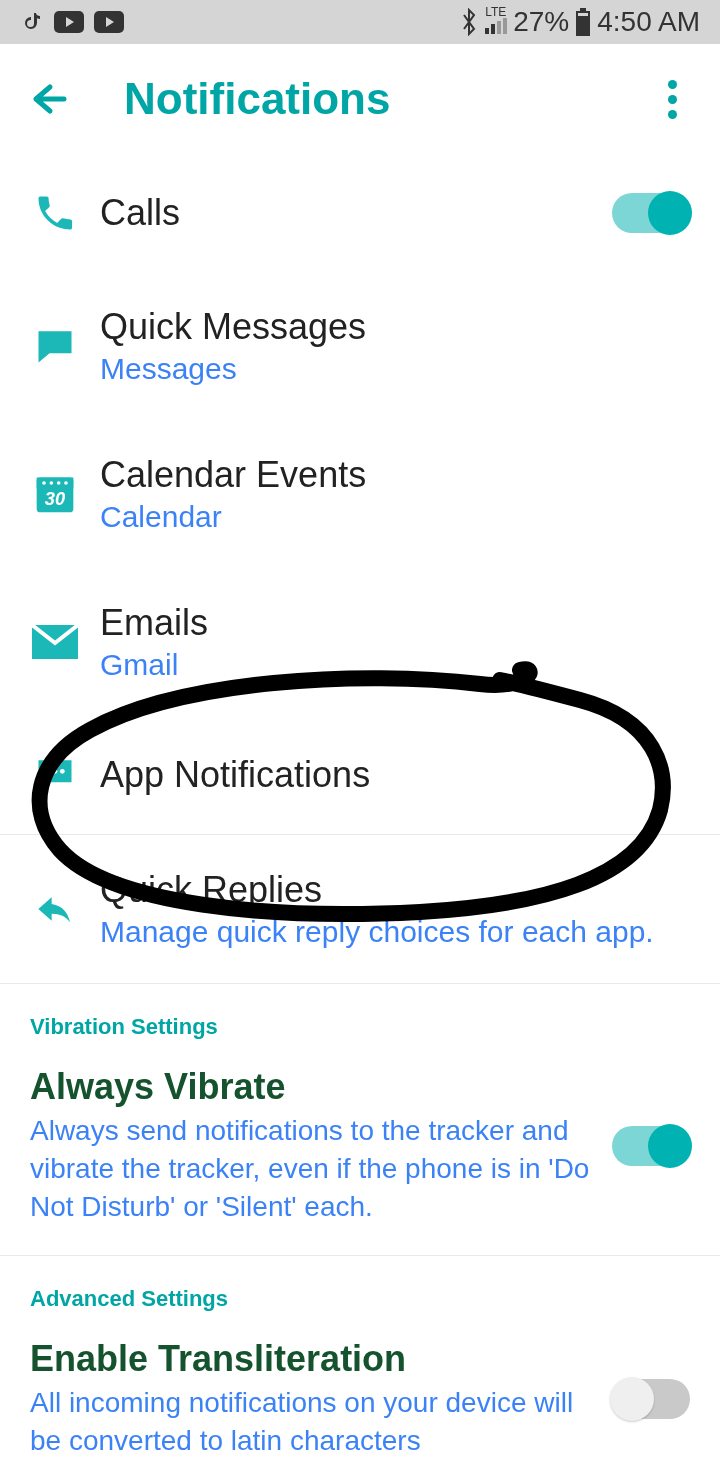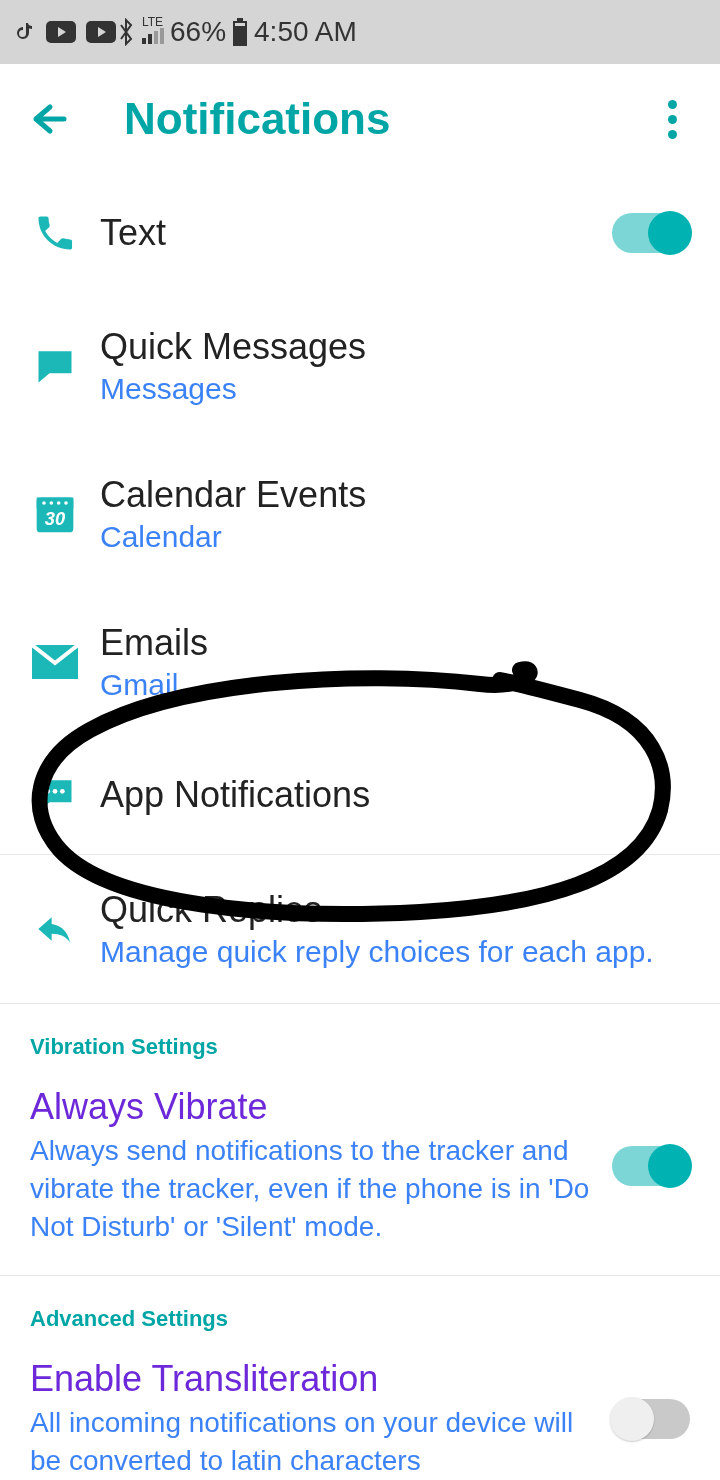--- a/index.html
+++ b/index.html
@@ -1,17 +1,17 @@
 <!DOCTYPE html>
 <html><head>
 <meta charset="utf-8">
 <style>
   * { box-sizing: border-box; margin: 0; padding: 0; }
   html, body { width: 720px; height: 1480px; font-family: -apple-system, "Helvetica Neue", Arial, sans-serif; background: #fff; overflow: hidden; }
-  .status-bar { height: 64px; background: #d5d5d5; display: flex; align-items: center; justify-content: flex-start; padding: 0 12px; font-size: 28px; color: #333; }
+  .status-bar { height: 44px; background: #d5d5d5; display: flex; align-items: center; justify-content: space-between; padding: 0 20px; font-size: 28px; color: #333; }
   .status-left { display: flex; gap: 10px; align-items: center; }
   .status-right { display: flex; gap: 6px; align-items: center; font-weight: 500; }
   .app-bar { height: 110px; display: flex; align-items: center; padding: 10px 24px; }
   .back-btn { width: 48px; height: 48px; display: flex; align-items: center; justify-content: center; }
   .title { color: #00a5a5; font-size: 44px; font-weight: 700; margin-left: 52px; flex: 1; }
   .more-btn { width: 48px; height: 48px; display: flex; flex-direction: column; align-items: center; justify-content: center; gap: 6px; }
   .more-dot { width: 9px; height: 9px; border-radius: 50%; background: #00a5a5; }
   .list { }
   .row { display: flex; align-items: center; padding: 34px 30px 34px 30px; position: relative; }
   .row-icon { width: 50px; height: 50px; display: flex; align-items: center; justify-content: center; flex-shrink: 0; margin-right: 20px; font-style: italic; }
@@ -20,21 +20,21 @@
   .row-sub { font-size: 30px; color: #3b82f6; margin-top: 4px; }
   .toggle { width: 78px; height: 40px; border-radius: 20px; position: relative; flex-shrink: 0; }
   .toggle.on { background: #7dd6d6; }
   .toggle.on::after { content: ""; position: absolute; right: -2px; top: -2px; width: 44px; height: 44px; border-radius: 50%; background: #00b2b2; }
   .toggle.off { background: #c9c9c9; }
   .toggle.off::after { content: ""; position: absolute; left: -2px; top: -2px; width: 44px; height: 44px; border-radius: 50%; background: #efefef; box-shadow: 0 1px 2px rgba(0,0,0,.2); }
   .divider { height: 1px; background: #e8e8e8; }
   .section-title { color: #00a5a5; font-size: 22px; font-weight: 700; padding: 30px 30px 18px; }
   .section-row { padding: 8px 30px 30px 30px; display: flex; align-items: center; }
   .section-body { flex: 1; padding-right: 16px; }
-  .section-body .row-title { font-size: 36px; font-weight: 400; color: #6d28d9; }
+  .section-body .row-title { font-size: 36px; font-weight: 700; color: #14532d; }
   .section-body .row-sub { font-size: 28px; line-height: 1.35; }
   .annotation { position: absolute; left: 20px; top: 660px; width: 660px; height: 270px; pointer-events: none; z-index: 50; }
   svg { display: block; }
 </style>
 </head>
 <body>
 
 <div class="status-bar">
   <div class="status-left">
     <span>
@@ -61,21 +61,21 @@
           <path fill="none" stroke="#333" stroke-width="2" d="M5 7l10 14-5 5V2l5 5L5 21"></path>
         </svg>
     </span>
     <span style="font-size:14px;line-height:1;position:relative;top:-2px;">
       <span style="font-size:12px;display:block;">LTE</span>
       <svg width="22" height="16" viewBox="0 0 22 16">
           <path fill="#333" d="M0 16h4V10H0zM6 16h4V6H6z"></path>
           <path fill="#999" d="M12 16h4V3h-4zM18 16h4V0h-4z"></path>
         </svg>
     </span>
-    <span>66%</span>
+    <span>27%</span>
     <span>
       <svg width="16" height="28" viewBox="0 0 16 28">
           <rect x="5" y="0" width="6" height="3" fill="#333"></rect>
           <rect x="1" y="3" width="14" height="25" fill="#333"></rect>
           <rect x="3" y="5" width="10" height="3" fill="#d5d5d5"></rect>
         </svg>
     </span>
     <span>4:50 AM</span>
   </div>
 </div>
@@ -96,21 +96,21 @@
 
 <div class="list">
 
   <div class="row">
     <div class="row-icon">
       <svg width="44" height="44" viewBox="0 0 24 24">
           <path fill="#1cb8b8" d="M6.6 10.8c1.4 2.8 3.8 5.2 6.6 6.6l2.2-2.2c.3-.3.7-.4 1.1-.3 1.2.4 2.5.6 3.8.6.6 0 1 .4 1 1V20c0 .6-.4 1-1 1C10.6 21 3 13.4 3 4c0-.6.4-1 1-1h3.5c.6 0 1 .4 1 1 0 1.3.2 2.6.6 3.8.1.4 0 .8-.3 1.1l-2.2 2z"></path>
         </svg>
     </div>
     <div class="row-body">
-      <div class="row-title">Text</div>
+      <div class="row-title">Calls</div>
     </div>
     <div class="toggle on"></div>
   </div>
 
   <div class="row">
     <div class="row-icon">
       <svg width="44" height="44" viewBox="0 0 24 24">
           <path fill="#1cb8b8" d="M3 4h18v12H9l-6 5V4z"></path>
         </svg>
     </div>
@@ -178,21 +178,21 @@
       <div class="row-sub">Manage quick reply choices for each app.</div>
     </div>
   </div>
 
   <div class="divider"></div>
 
   <div class="section-title">Vibration Settings</div>
   <div class="section-row">
     <div class="section-body">
       <div class="row-title">Always Vibrate</div>
-      <div class="row-sub">Always send notifications to the tracker and vibrate the tracker, even if the phone is in 'Do Not Disturb' or 'Silent' mode.</div>
+      <div class="row-sub">Always send notifications to the tracker and vibrate the tracker, even if the phone is in 'Do Not Disturb' or 'Silent' each.</div>
     </div>
     <div class="toggle on"></div>
   </div>
 
   <div class="divider"></div>
 
   <div class="section-title">Advanced Settings</div>
   <div class="section-row" style="padding-bottom:0;">
     <div class="section-body">
       <div class="row-title">Enable Transliteration</div>

